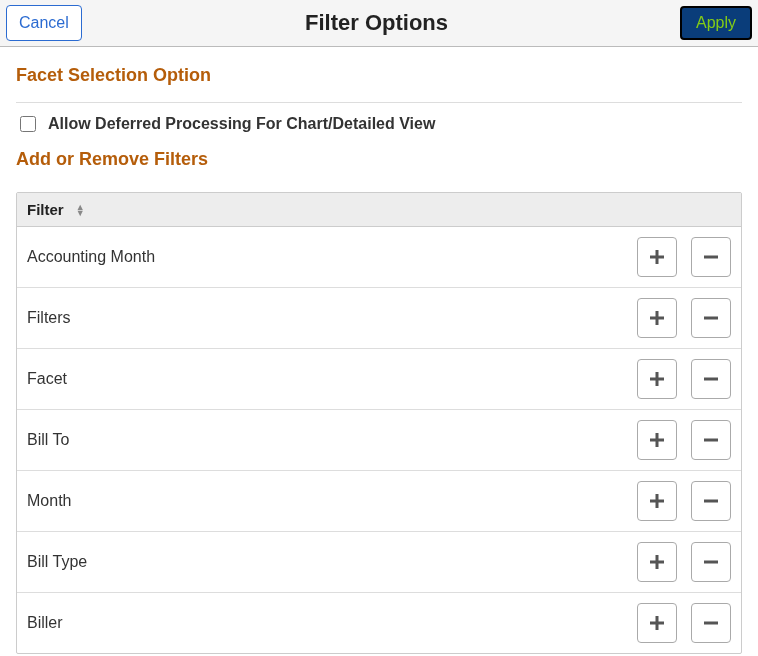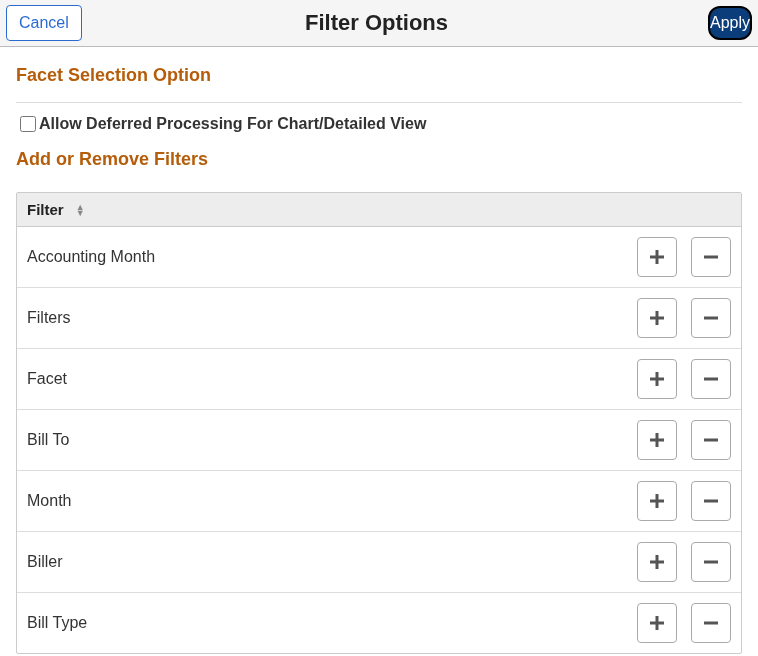--- a/index.html
+++ b/index.html
@@ -35,41 +35,41 @@
     left: 0; right: 5px;
     text-align: center;
     font-size: 22px;
     font-weight: bold;
     color: #222;
     pointer-events: none;
   }
   .apply-btn {
     background: #0a3d7a;
     border: 2px solid #000;
-    color: #ffffff;
+    color: #84cc16;
     font-size: 16px;
-    padding: 6px 0;
-    border-radius: 12px;
+    padding: 6px 14px;
+    border-radius: 4px;
     cursor: pointer;
   }
   .content {
     padding: 10px 16px 20px 16px;
   }
   .section-heading {
     color: #b55d0a;
     font-size: 18px;
     font-weight: bold;
     margin: 8px 0 4px 0;
     border-bottom: 1px solid #ddd;
     padding-bottom: 16px;
   }
   .checkbox-row {
     display: flex;
     align-items: center;
-    gap: 0;
+    gap: 9px;
     margin: 10px 0 14px 0;
   }
   .checkbox-row input[type=checkbox] {
     width: 16px; height: 16px;
     cursor: pointer;
   }
   .checkbox-row label {
     font-size: 16px;
     font-weight: bold;
     color: #333;
@@ -256,56 +256,56 @@
         <span>
           <svg width="18" height="18" viewBox="0 0 18 18">
                   <rect x="2" y="7.5" width="14" height="3" fill="#555"></rect>
                 </svg>
         </span>
       </button>
     </div>
   </div>
 
   <div class="filter-row">
+    <div class="filter-name">Bill Type</div>
+    <div class="row-actions">
+      <button class="icon-btn">
+        <span>
+          <svg width="18" height="18" viewBox="0 0 18 18">
+                  <rect x="7.5" y="2" width="3" height="14" fill="#555"></rect>
+                  <rect x="2" y="7.5" width="14" height="3" fill="#555"></rect>
+                </svg>
+        </span>
+      </button>
+      <button class="icon-btn">
+        <span>
+          <svg width="18" height="18" viewBox="0 0 18 18">
+                  <rect x="2" y="7.5" width="14" height="3" fill="#555"></rect>
+                </svg>
+        </span>
+      </button>
+    </div>
+  </div>
+
+  <div class="filter-row">
     <div class="filter-name">Biller</div>
     <div class="row-actions">
       <button class="icon-btn">
         <span>
           <svg width="18" height="18" viewBox="0 0 18 18">
                   <rect x="7.5" y="2" width="3" height="14" fill="#555"></rect>
                   <rect x="2" y="7.5" width="14" height="3" fill="#555"></rect>
                 </svg>
         </span>
       </button>
       <button class="icon-btn">
         <span>
           <svg width="18" height="18" viewBox="0 0 18 18">
                   <rect x="2" y="7.5" width="14" height="3" fill="#555"></rect>
                 </svg>
         </span>
       </button>
     </div>
   </div>
-
-  <div class="filter-row">
-    <div class="filter-name">Bill Type</div>
-    <div class="row-actions">
-      <button class="icon-btn">
-        <span>
-          <svg width="18" height="18" viewBox="0 0 18 18">
-                  <rect x="7.5" y="2" width="3" height="14" fill="#555"></rect>
-                  <rect x="2" y="7.5" width="14" height="3" fill="#555"></rect>
-                </svg>
-        </span>
-      </button>
-      <button class="icon-btn">
-        <span>
-          <svg width="18" height="18" viewBox="0 0 18 18">
-                  <rect x="2" y="7.5" width="14" height="3" fill="#555"></rect>
-                </svg>
-        </span>
-      </button>
-    </div>
-  </div>
 </div>
   </div>
 
 </div>
 
 </body></html>

